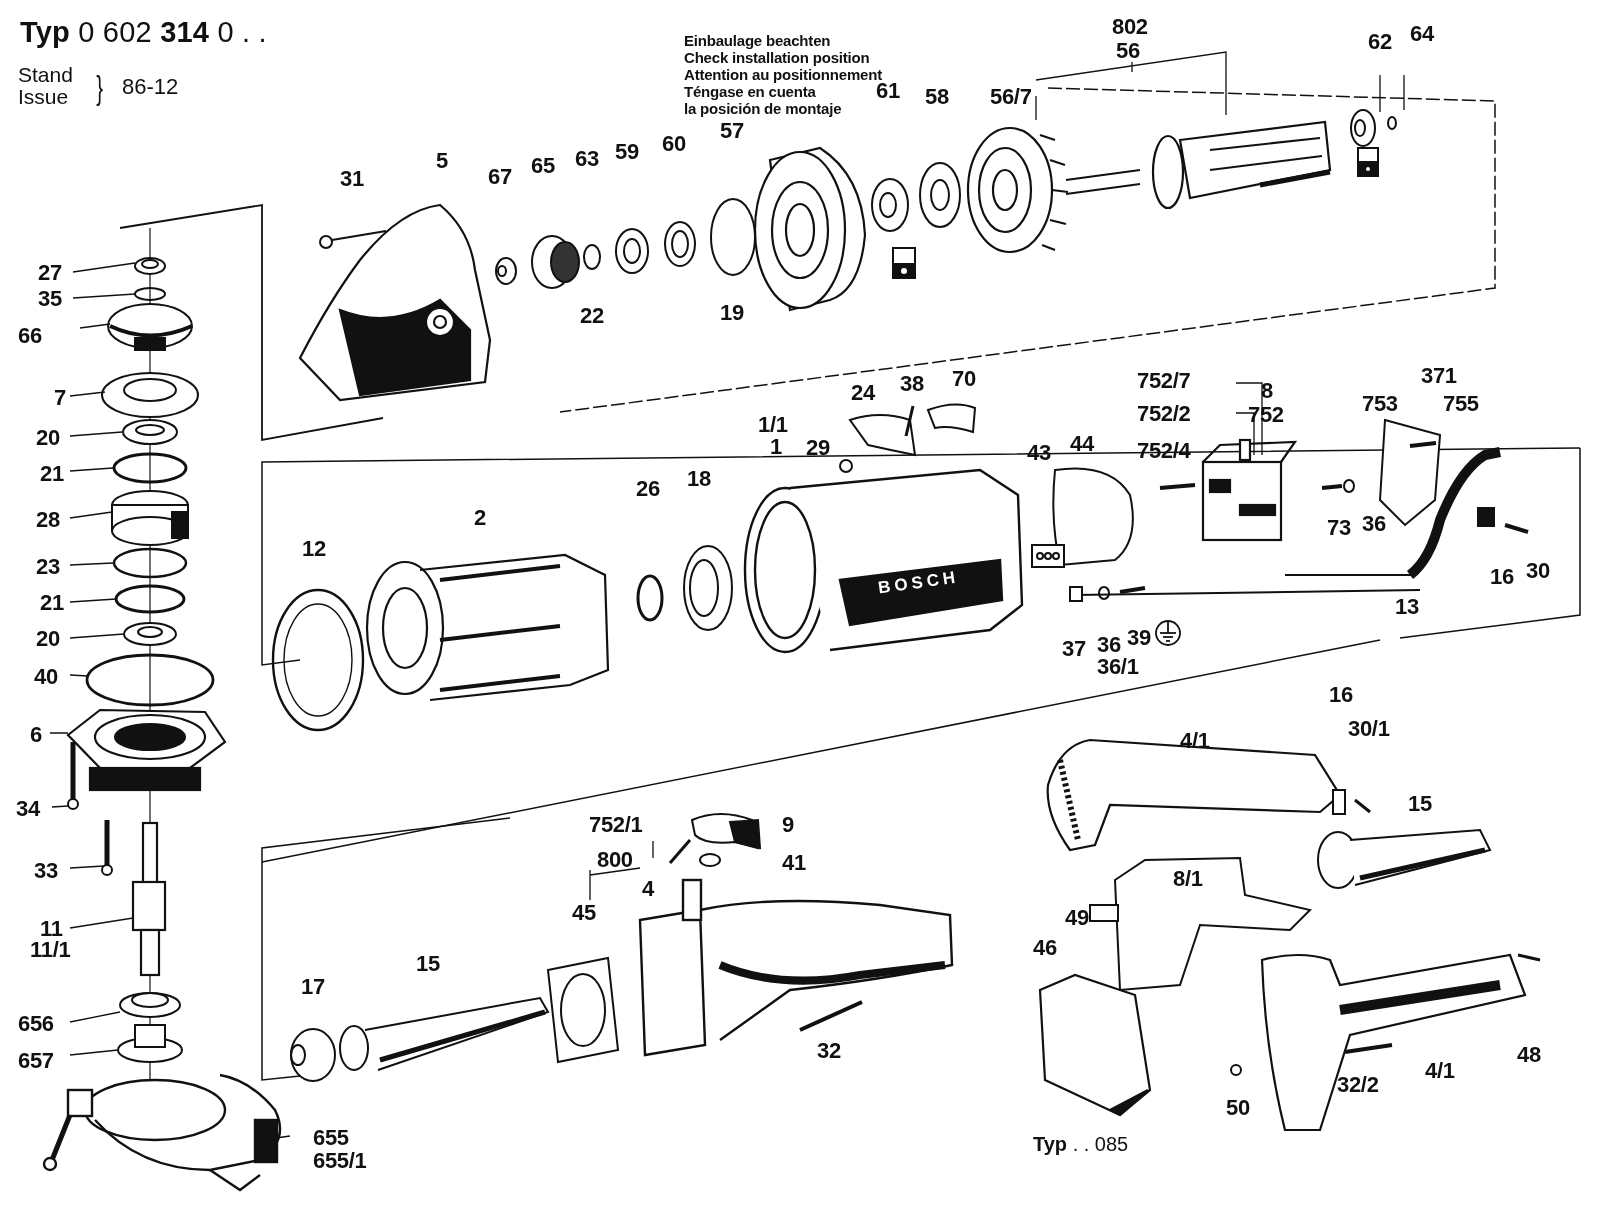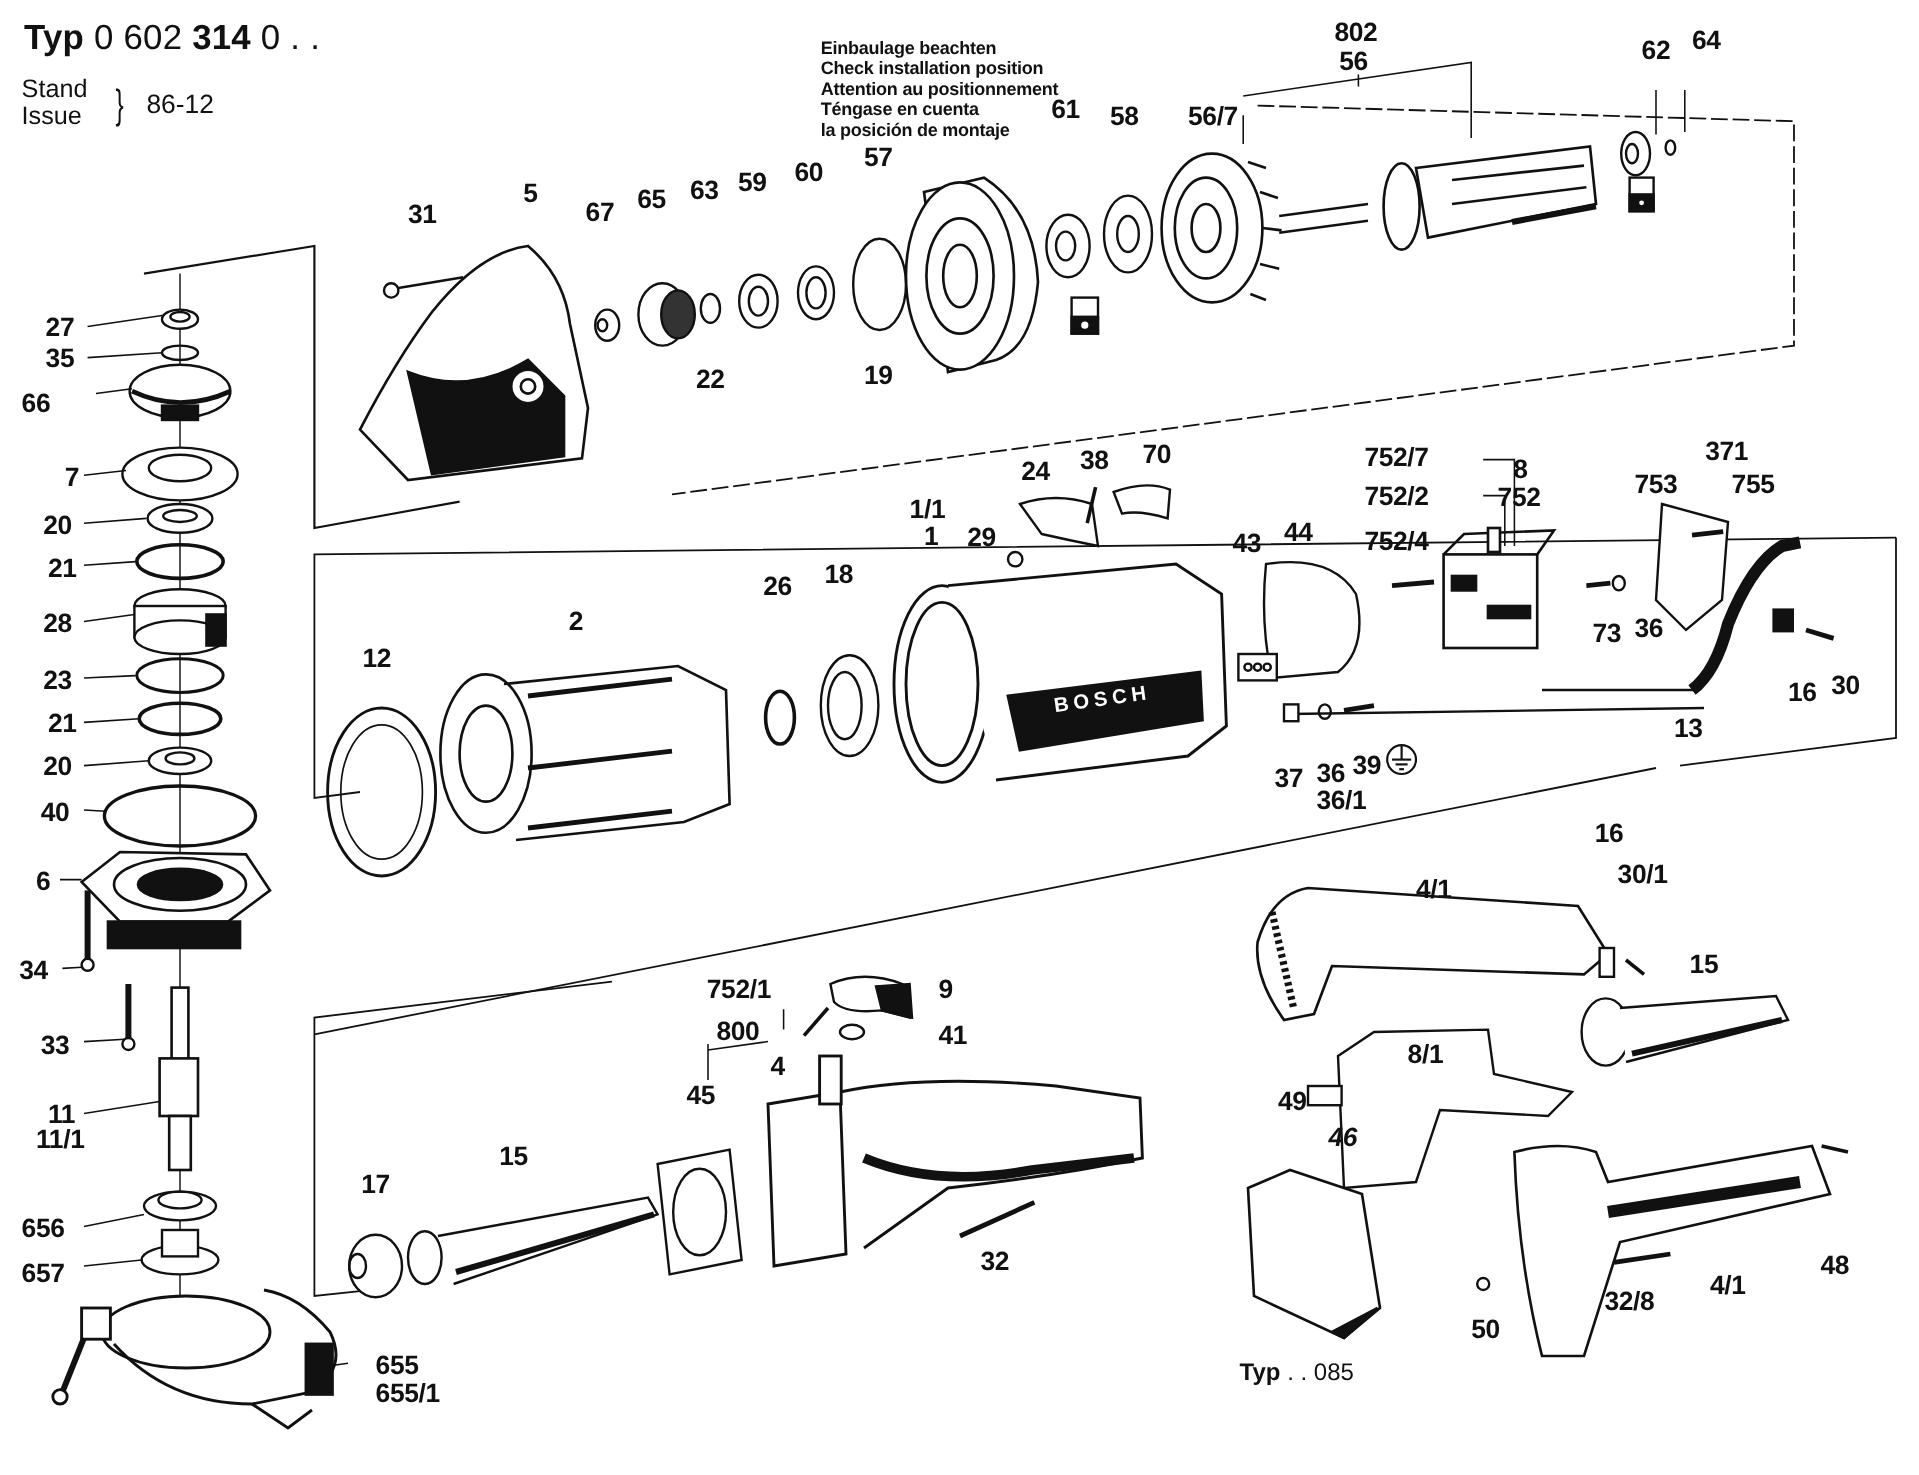--- a/index.html
+++ b/index.html
@@ -427,20 +427,20 @@
   <div class="lbl" style="left:782px;top:814px;">9</div>
   <div class="lbl" style="left:782px;top:852px;">41</div>
   <div class="lbl" style="left:817px;top:1040px;">32</div>
 
   <div class="lbl" style="left:1180px;top:730px;">4/1</div>
   <div class="lbl" style="left:1329px;top:684px;">16</div>
   <div class="lbl" style="left:1348px;top:718px;">30/1</div>
   <div class="lbl" style="left:1408px;top:793px;">15</div>
   <div class="lbl" style="left:1173px;top:868px;">8/1</div>
   <div class="lbl" style="left:1065px;top:907px;">49</div>
-  <div class="lbl" style="left:1107px;top:937px;font-style:italic;">46</div>
+  <div class="lbl" style="left:1033px;top:937px;">46</div>
   <div class="lbl" style="left:1517px;top:1044px;">48</div>
   <div class="lbl" style="left:1425px;top:1060px;">4/1</div>
-  <div class="lbl" style="left:1337px;top:1074px;">32/8</div>
+  <div class="lbl" style="left:1337px;top:1074px;">32/2</div>
   <div class="lbl" style="left:1226px;top:1097px;">50</div>
 
   <div class="lbl" style="left:878px;top:572px;font-size:17px;letter-spacing:4px;color:#fff;transform:rotate(-8deg);">BOSCH</div>
 </div>
 
 </body></html>

